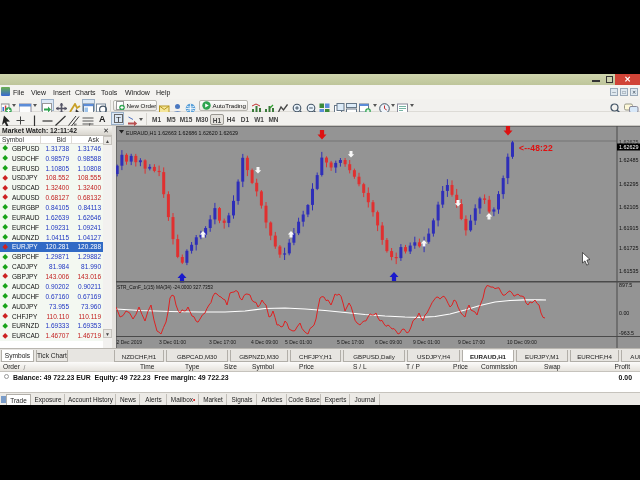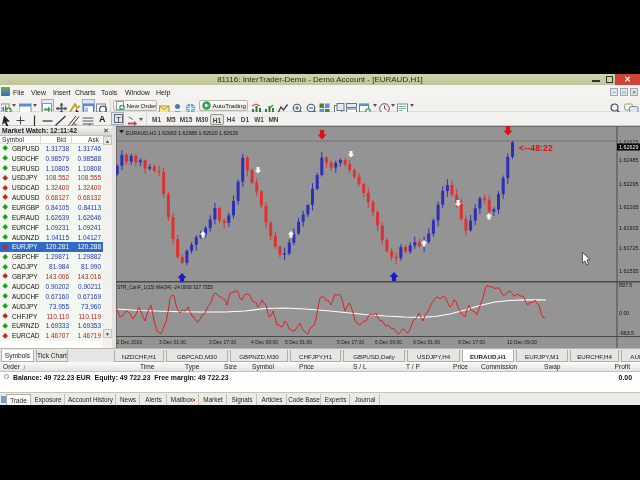--- a/index.html
+++ b/index.html
@@ -75,21 +75,20 @@
 #bottabs { position:absolute; top:318px; left:0; width:640px; height:13px;
   background:#eceae6; border-top:1px solid #c6c3bd; }
 .btab { position:absolute; top:1px; height:11px; background:#eceae6;
   border-right:1px solid #c2bfb9; font-size:6.4px; color:#222; text-align:center;
   padding-top:2px; white-space:nowrap; }
 .btab.act { background:#fff; border:1px solid #b2afa9; border-bottom:none; }
 </style></head>
 <body>
 <div id="app">
   <div id="title">
-    <div class="txt">81116: InterTrader-Demo - Demo Account - [EURAUD,H1]</div>
     <div id="btn-min"></div>
       <div id="btn-max"></div>
       <div id="btn-close">✕</div>
   </div>
   <div id="menu">
     <span class="mitem" style="left:1px;top:2px;width:9px;height:9px;background:linear-gradient(#6ab04c,#3867d6);border-radius:1px"></span>
     <span class="mitem" style="left:13px">File</span>
     <span class="mitem" style="left:31px">View</span>
     <span class="mitem" style="left:53px">Insert</span>
     <span class="mitem" style="left:75px">Charts</span>

